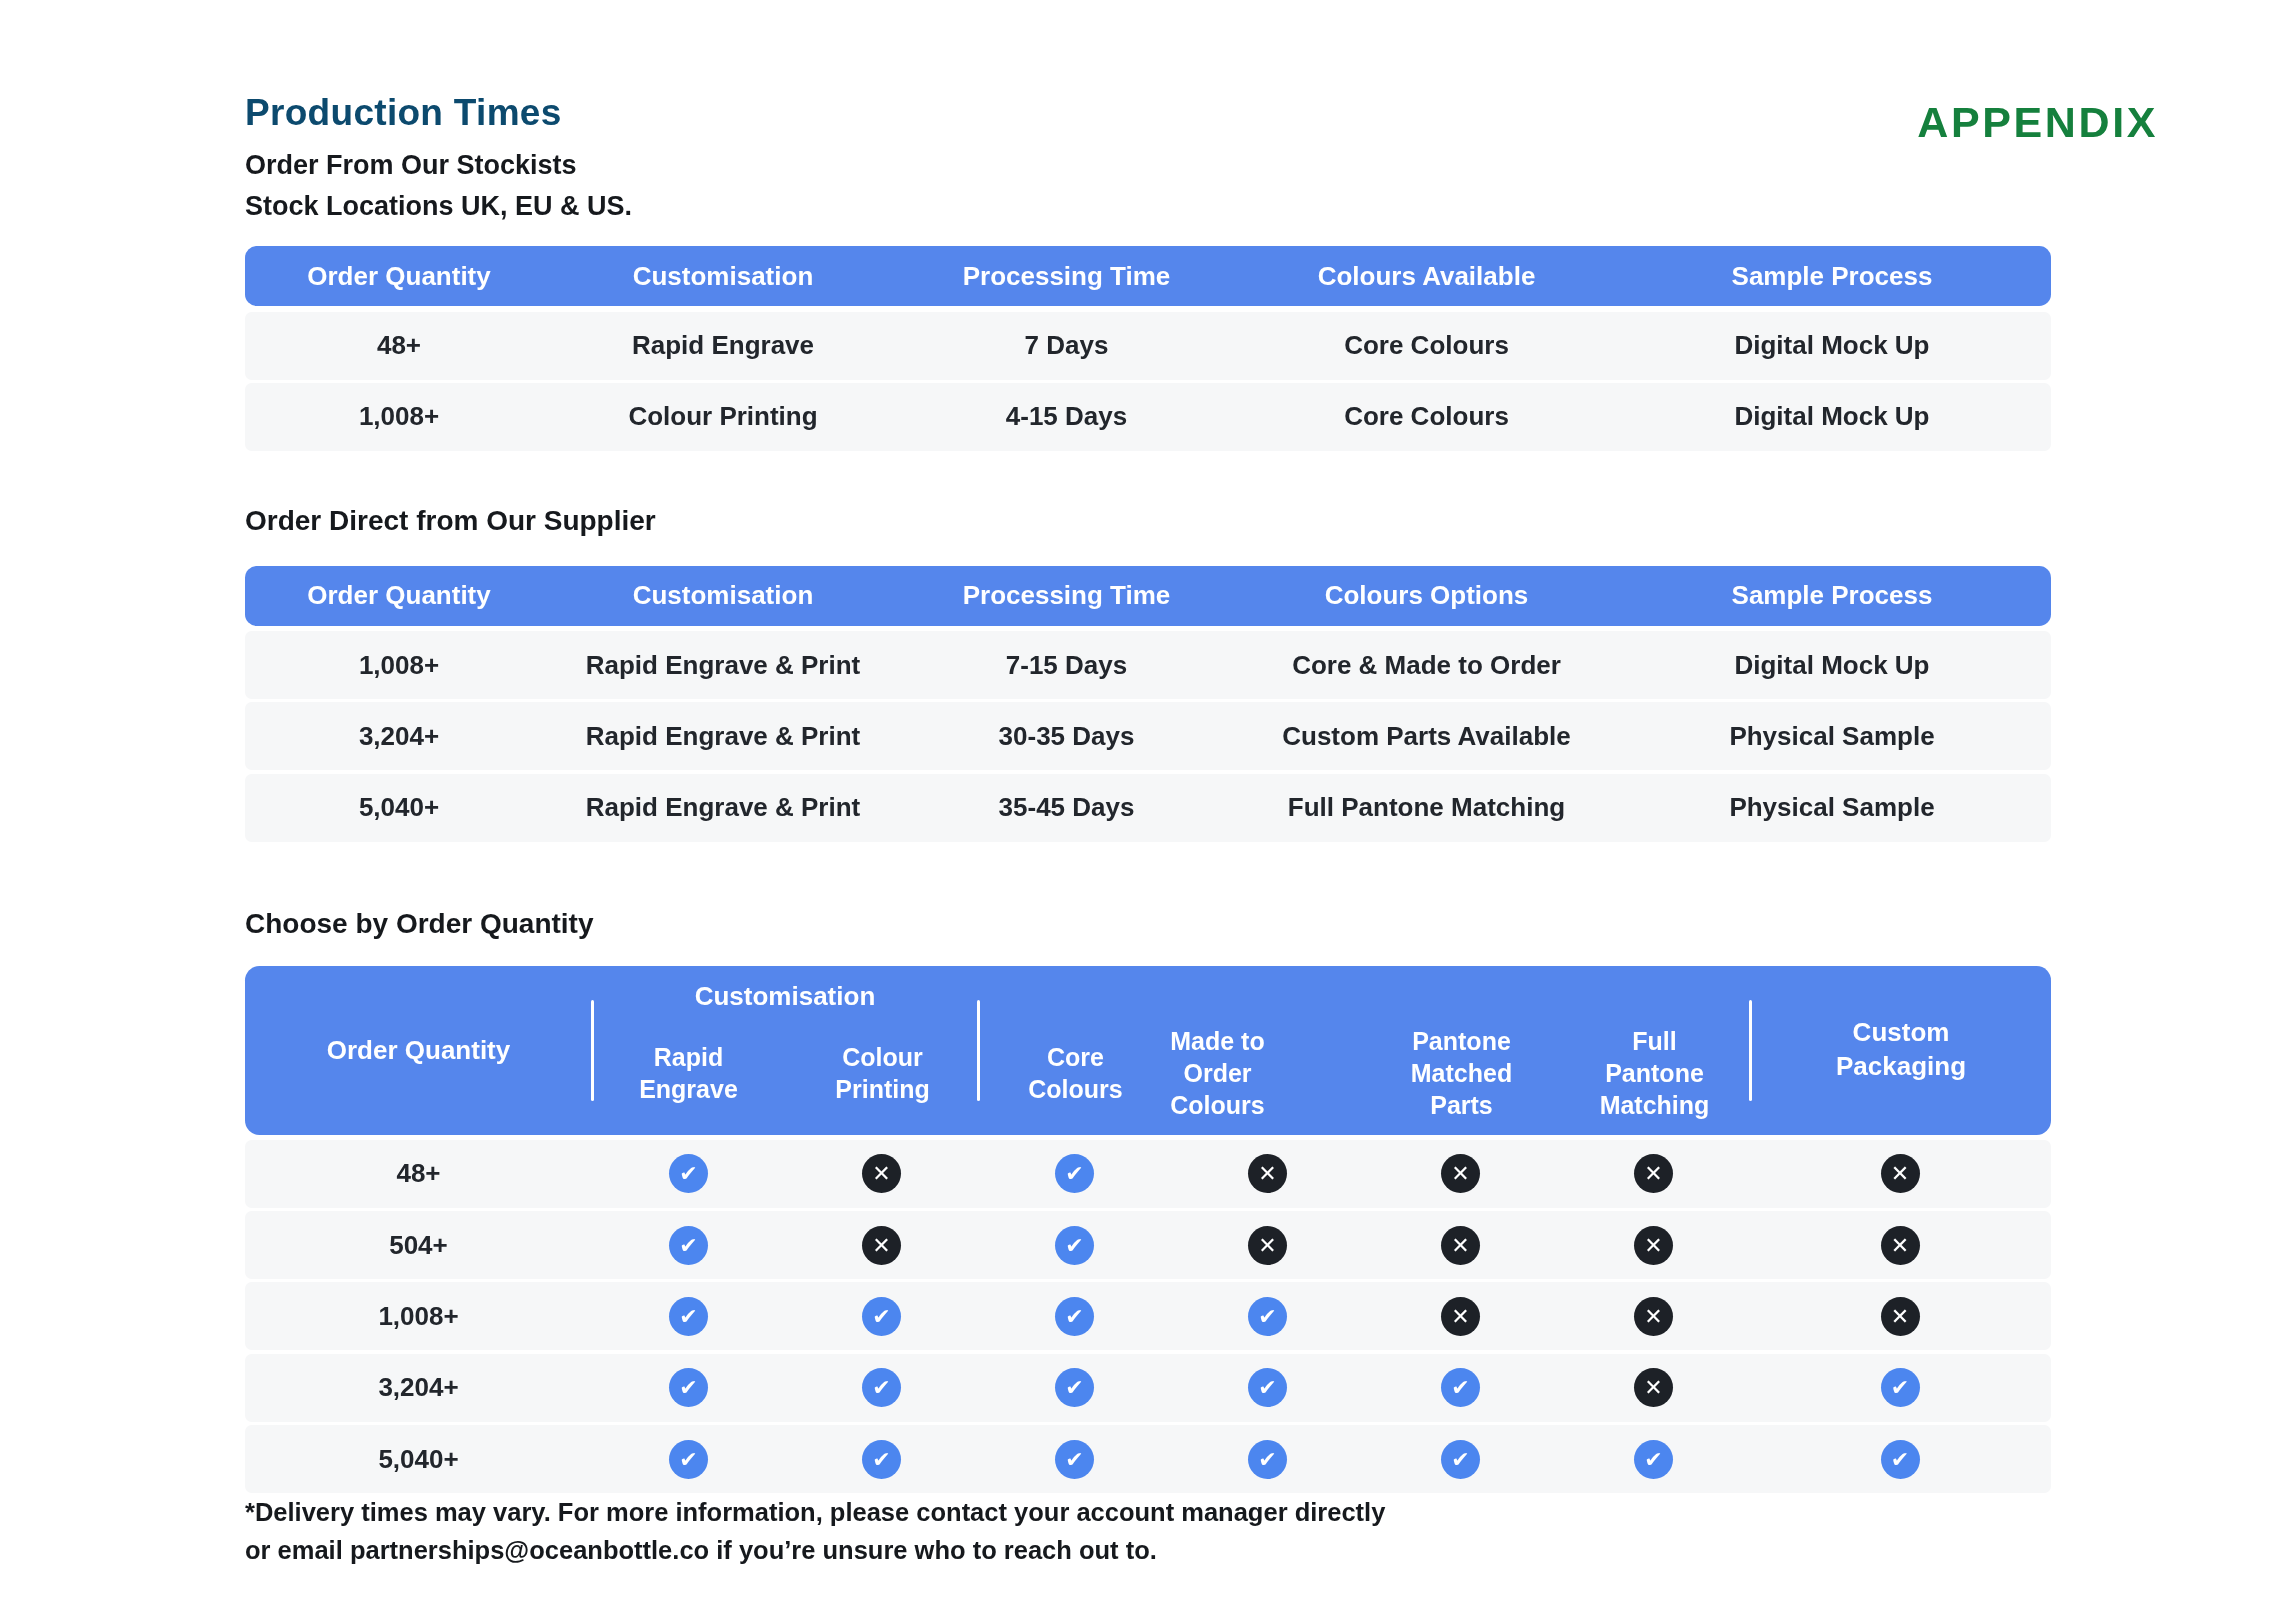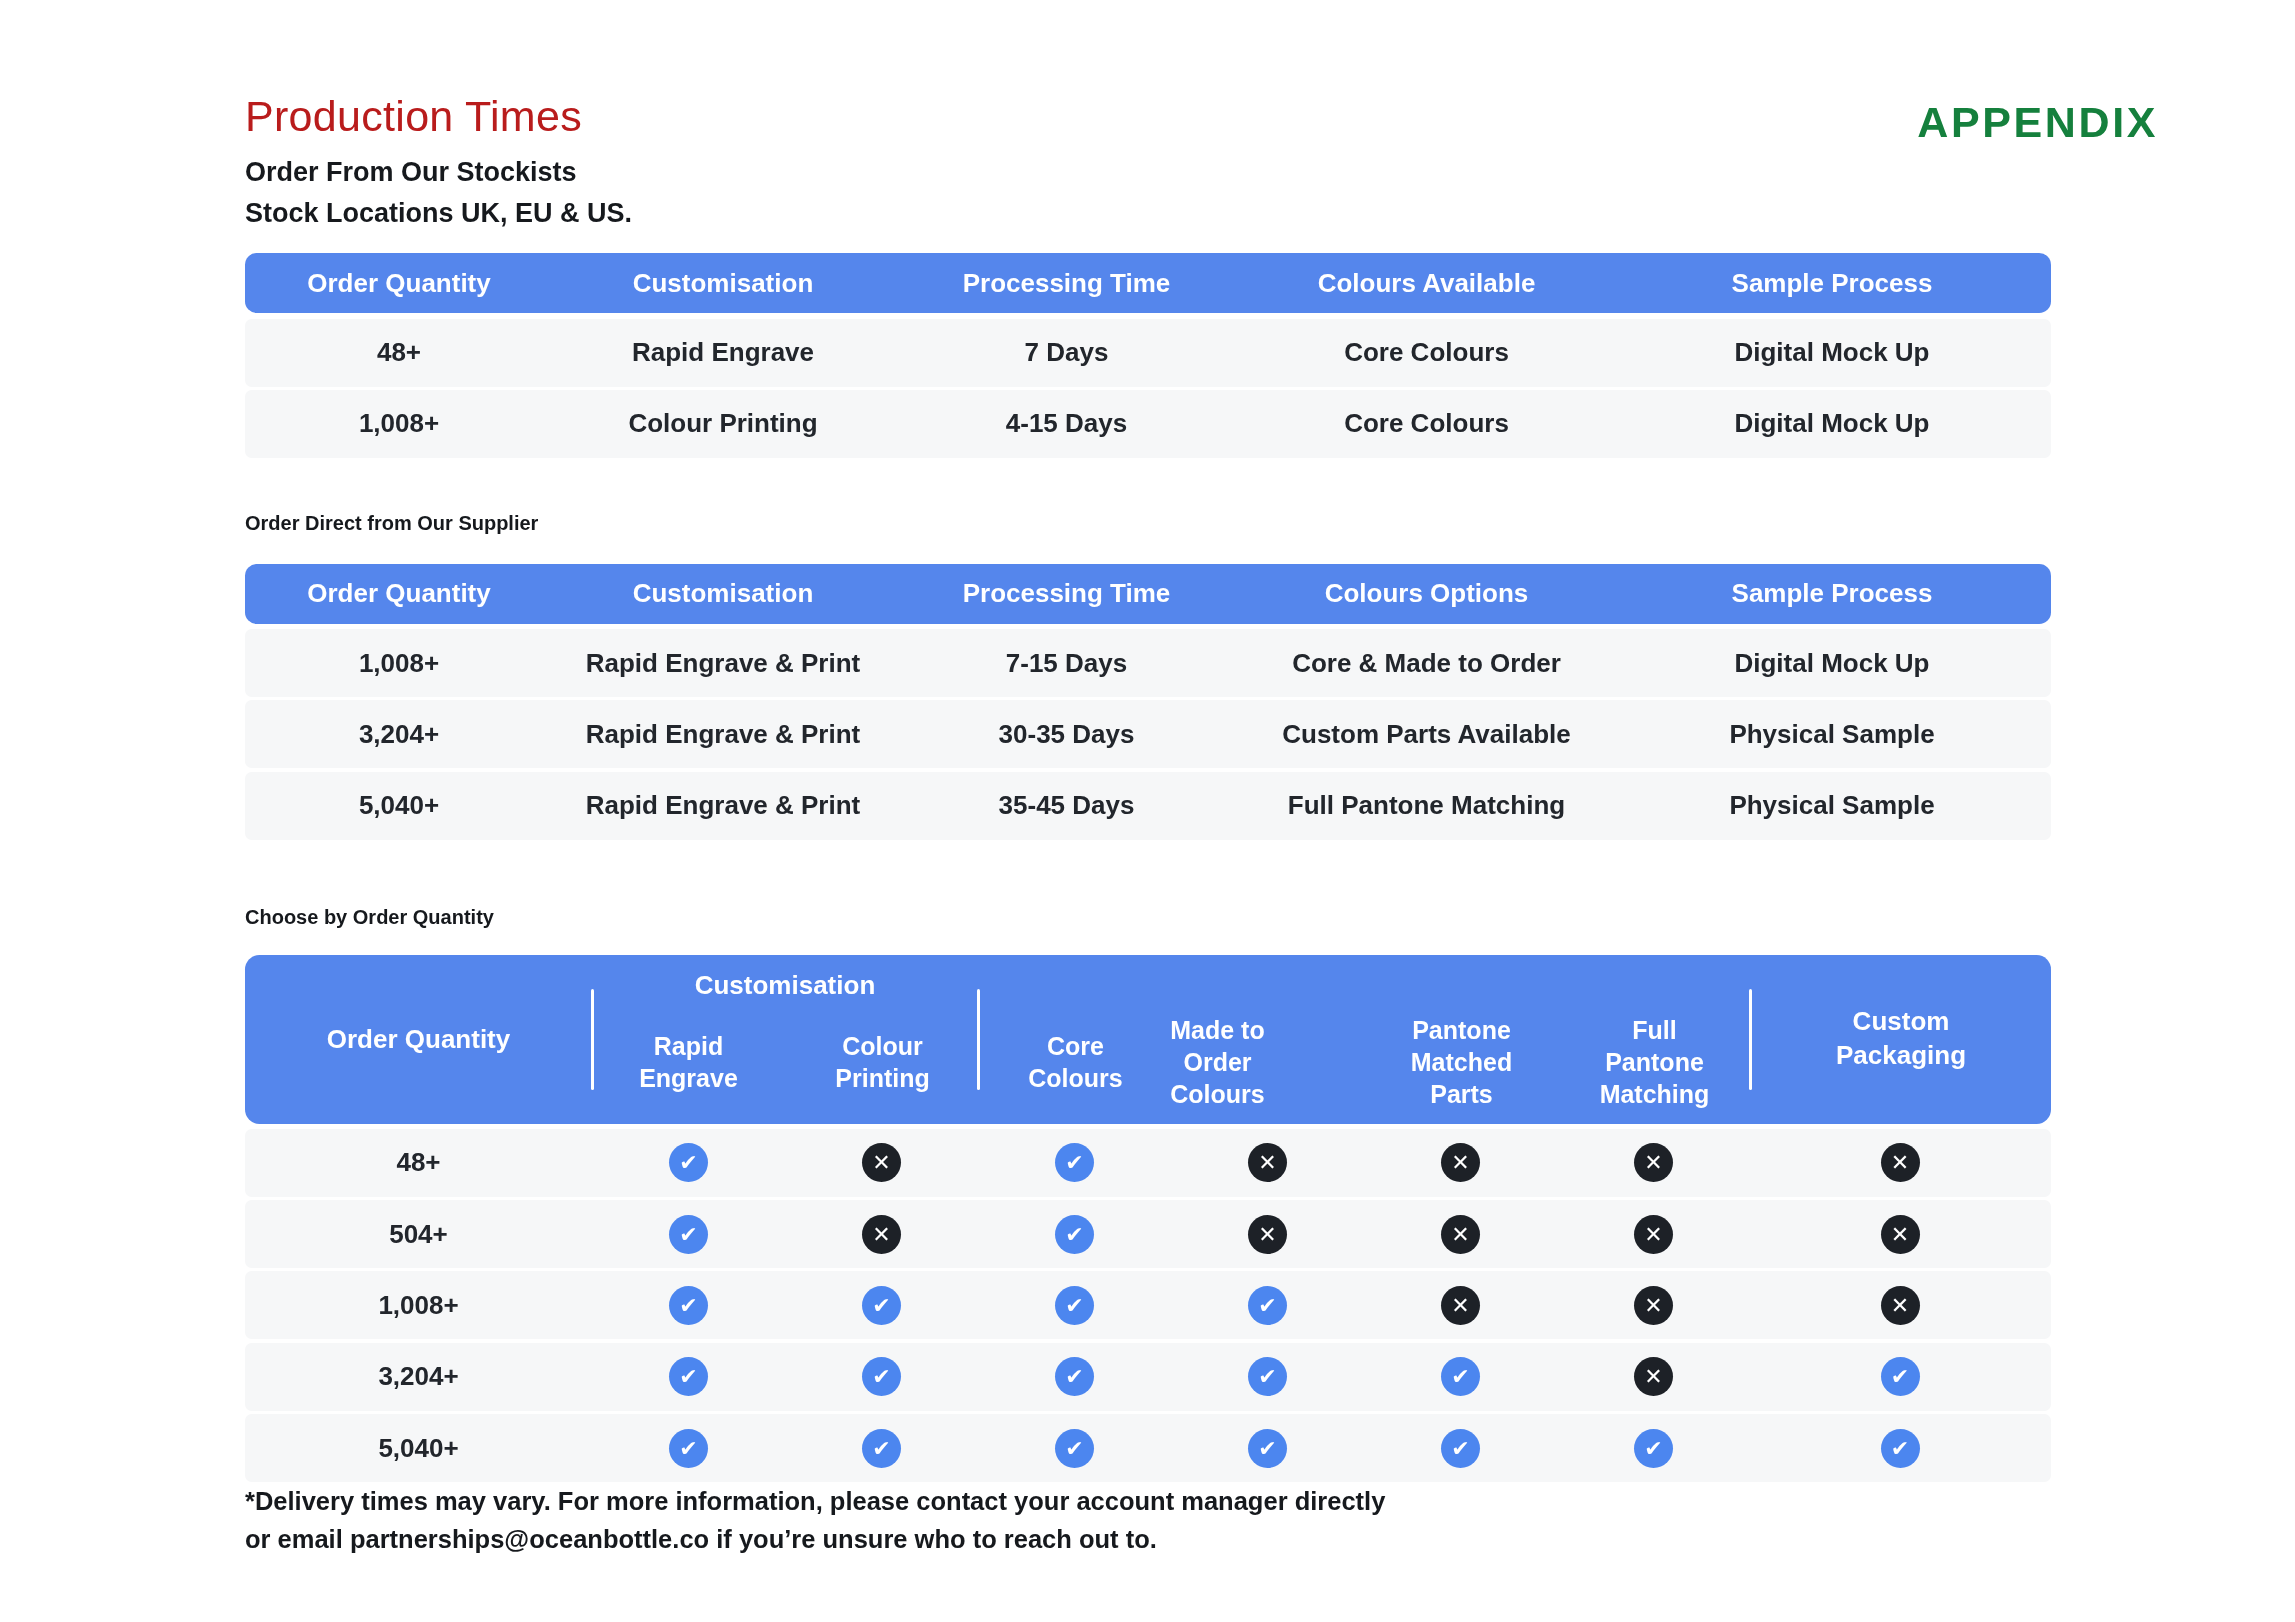--- a/index.html
+++ b/index.html
@@ -13,25 +13,25 @@
   }
   .page { position:absolute; inset:0; background:#ffffff; }
 
   .appendix {
     position:absolute; top:98px; right:137px;
     font-size:43px; font-weight:900; letter-spacing:2.6px; color:#15803d;
   }
 
   .content { position:absolute; left:245px; top:92px; width:1806px; }
 
-  .title { font-size:43px; font-weight:400; color:#b91c1c; letter-spacing:0.3px; }
+  .title { font-size:37px; font-weight:700; color:#0c4a6e; letter-spacing:0.3px; }
   .subtitle { font-size:27px; font-weight:700; color:#16191d; margin-top:11px; line-height:1.1; }
   .subtitle.first { margin-top:17px; }
 
-  .section-heading { font-size:20px; font-weight:700; color:#16191d; }
+  .section-heading { font-size:28px; font-weight:700; color:#16191d; }
 
   
   .thead5 {
     display:grid; grid-template-columns:308px 340px 347px 373px 438px;
     align-items:center; height:60px;
     background:var(--header-blue,#5586ec);
     border-radius:11.8px;
   }
   .hcell { text-align:center; color:#ffffff; font-size:26px; font-weight:700; }
   .tbody { display:flex; flex-direction:column; gap:3.3px; margin-top:5.2px; }

